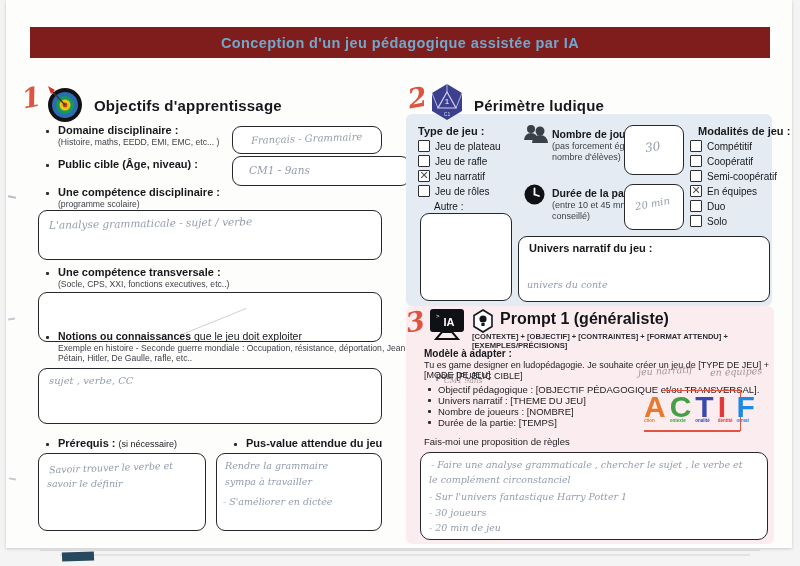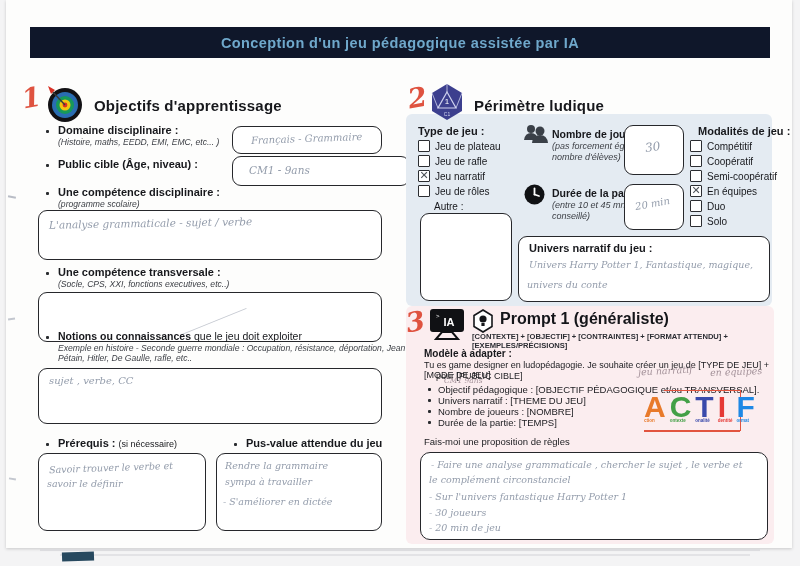--- a/index.html
+++ b/index.html
@@ -1,24 +1,24 @@
 <!DOCTYPE html>
 <html><head>
 <meta charset="utf-8">
 <style>
   html,body{margin:0;padding:0;}
   body{width:800px;height:566px;background:#f4f4f5;font-family:"Liberation Sans",sans-serif;overflow:hidden;position:relative;}
   .page{position:absolute;left:6px;top:0;width:786px;height:548px;background:#fdfdfc;box-shadow:0 1px 3px rgba(0,0,0,.18);}
   .abs{position:absolute;}
-  .banner{position:absolute;left:24px;top:27px;width:740px;height:31px;background:#0f172a;display:flex;align-items:center;justify-content:center;}
+  .banner{position:absolute;left:24px;top:27px;width:740px;height:31px;background:#7f1d1d;display:flex;align-items:center;justify-content:center;}
   .banner-title{color:#6fa8cb;font-weight:bold;font-size:14.5px;letter-spacing:.4px;}
   .secnum{font-family:"DejaVu Serif",serif;font-style:italic;font-weight:bold;color:#df5340;font-size:27px;transform:rotate(-10deg);line-height:1;}
   .sectitle{font-weight:bold;font-size:15px;color:#17181c;letter-spacing:.2px;}
   .blabel{font-weight:bold;font-size:11px;color:#17181c;}
-  .hint{font-size:8.6px;color:#3c3f45;font-style:italic;}
+  .hint{font-size:8.6px;color:#3c3f45;}
   .bullet{position:absolute;width:3px;height:3px;background:#2a2c30;border-radius:1px;}
   .wbox{position:absolute;background:#fff;border:1.6px solid #26272b;border-radius:9px;box-sizing:border-box;}
   .hand{font-family:"DejaVu Serif",serif;font-style:italic;color:#939cab;}
   .cbrow{position:absolute;display:flex;align-items:center;gap:5px;}
   .cbox{width:12px;height:12px;border:1.6px solid #2b2d31;background:#fff;box-sizing:border-box;display:flex;align-items:center;justify-content:center;border-radius:1px;}
   .cmark{font-family:"DejaVu Sans",sans-serif;font-size:11px;color:#4d5258;line-height:1;margin-top:-1px;}
   .clabel{font-size:10px;color:#17181c;}
   .s2bg{position:absolute;left:400px;top:114px;width:366px;height:192px;background:#e4ebf2;border-radius:6px;}
   .s3bg{position:absolute;left:400px;top:306px;width:368px;height:238px;background:#fbedef;border-radius:6px;}
   .pbullet{font-size:9.5px;color:#1a1b1f;}
@@ -205,21 +205,20 @@
   </div>
   <div class="cbrow" style="left:684px;top:215px;">
     <span class="cbox">
         <span class="cmark"></span>
       </span>
     <span class="clabel">Solo</span>
   </div>
 
   <div class="wbox" style="left:512px;top:236px;width:252px;height:66px;">
     <span class="blabel abs" style="left:10px;top:5px;">Univers narratif du jeu  :</span>
-    <span class="hand abs" style="left:10px;top:22px;font-size:9.5px;white-space:nowrap;">Univers Harry Potter 1, Fantastique, magique,</span>
     <span class="hand abs" style="left:8px;top:42px;font-size:9.5px;">univers du conte</span>
   </div>
 
   <div class="s3bg"></div>
   <span class="secnum abs" style="left:400px;top:308px;">3</span>
   <span class="abs" style="left:422px;top:308px;">
     <svg width="38" height="34" viewBox="0 0 38 34">
       <rect x="2" y="1" width="34" height="23" rx="3" fill="#101114"></rect>
       <text x="8" y="10" font-size="6" fill="#fff" font-family="Liberation Sans">&gt;</text>
       <text x="21" y="18" font-size="11" font-weight="bold" fill="#fff" text-anchor="middle" font-family="Liberation Sans">IA</text>

